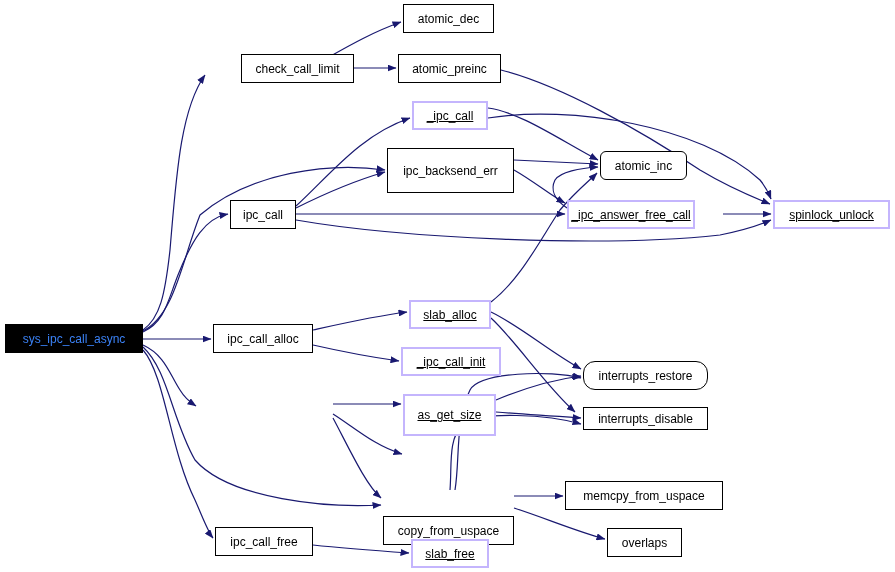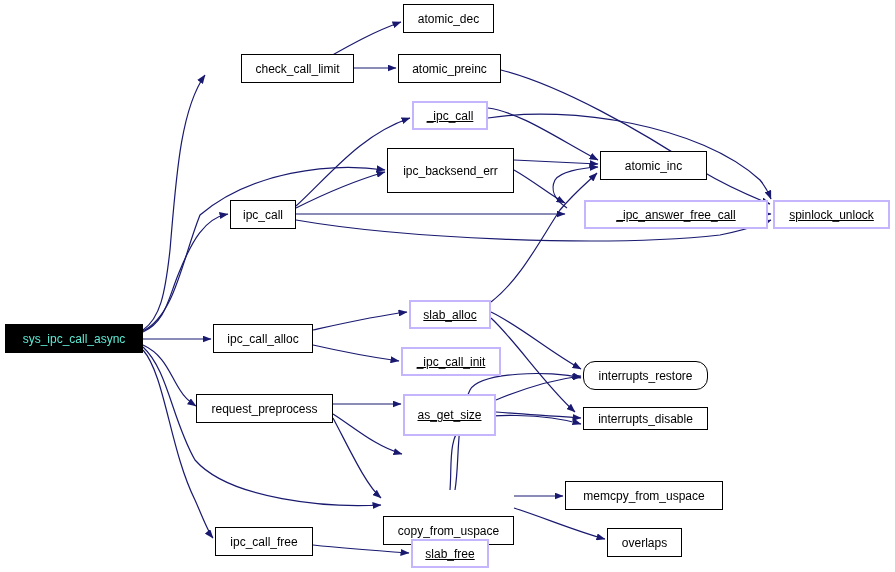--- a/index.html
+++ b/index.html
@@ -43,21 +43,21 @@
     color: #000000;
     letter-spacing: 0px;
   }
   .node.red {
     border: 2px solid #c4b5fd;
     text-decoration: underline;
   }
   .node.current {
     background: #000000;
     border: 1px solid #000000;
-    color: #5eead4;
+    color: #3b82f6;
   }
 </style>
 </head>
 <body>
 
 <div id="canvas">
 
   <svg id="edge-layer" viewBox="0 0 895 572" xmlns="http://www.w3.org/2000/svg">
     <defs>
       <marker id="arrow" markerWidth="9" markerHeight="7" refX="8.5" refY="3.5" orient="auto" markerUnits="userSpaceOnUse">
@@ -118,40 +118,37 @@
       </div>
       <div class="node red" style="left: 412px; top: 101px; width: 76px; height: 29px;">
         <span>_ipc_call</span>
       </div>
       <div class="node" style="left: 387px; top: 148px; width: 127px; height: 45px;">
         <span>ipc_backsend_err</span>
       </div>
       <div class="node" style="left: 230px; top: 200px; width: 66px; height: 29px;">
         <span>ipc_call</span>
       </div>
-      <div class="node" style="left: 600px; top: 151px; width: 107px; height: 29px;">
+      <div class="node" style="left: 600px; top: 151px; width: 87px; height: 29px; border-radius: 6px;">
         <span>atomic_inc</span>
       </div>
-      <div class="node red" style="left: 567px; top: 200px; width: 184px; height: 29px; margin-left: 17px;">
+      <div class="node red" style="left: 567px; top: 200px; width: 128px; height: 29px;">
         <span>_ipc_answer_free_call</span>
       </div>
       <div class="node red" style="left: 773px; top: 200px; width: 117px; height: 29px;">
         <span>spinlock_unlock</span>
       </div>
       <div class="node" style="left: 213px; top: 324px; width: 100px; height: 29px;">
         <span>ipc_call_alloc</span>
       </div>
       <div class="node red" style="left: 409px; top: 300px; width: 82px; height: 29px;">
         <span>slab_alloc</span>
       </div>
       <div class="node red" style="left: 401px; top: 347px; width: 100px; height: 29px;">
         <span>_ipc_call_init</span>
-      </div>
-      <div class="node" style="left: 196px; top: 394px; width: 137px; height: 29px;">
-        <span>request_preprocess</span>
       </div>
       <div class="node red" style="left: 403px; top: 394px; width: 93px; height: 42px;">
         <span>as_get_size</span>
       </div>
       <div class="node" style="left: 583px; top: 361px; width: 125px; height: 29px; border-radius: 12px;">
         <span>interrupts_restore</span>
       </div>
       <div class="node" style="left: 583px; top: 407px; width: 125px; height: 23px;">
         <span>interrupts_disable</span>
       </div>

